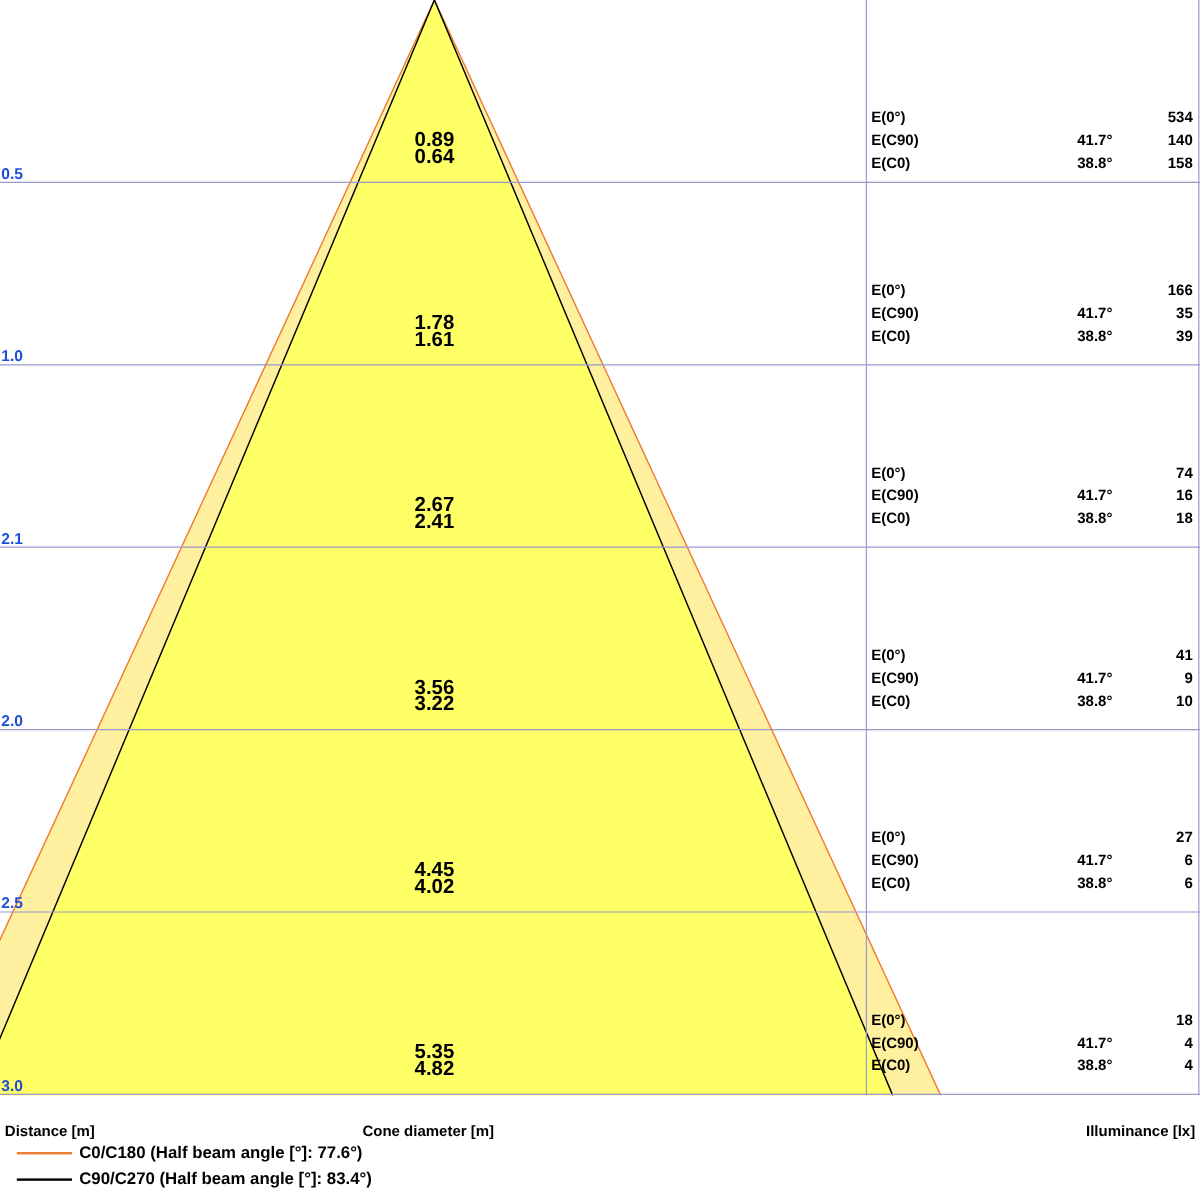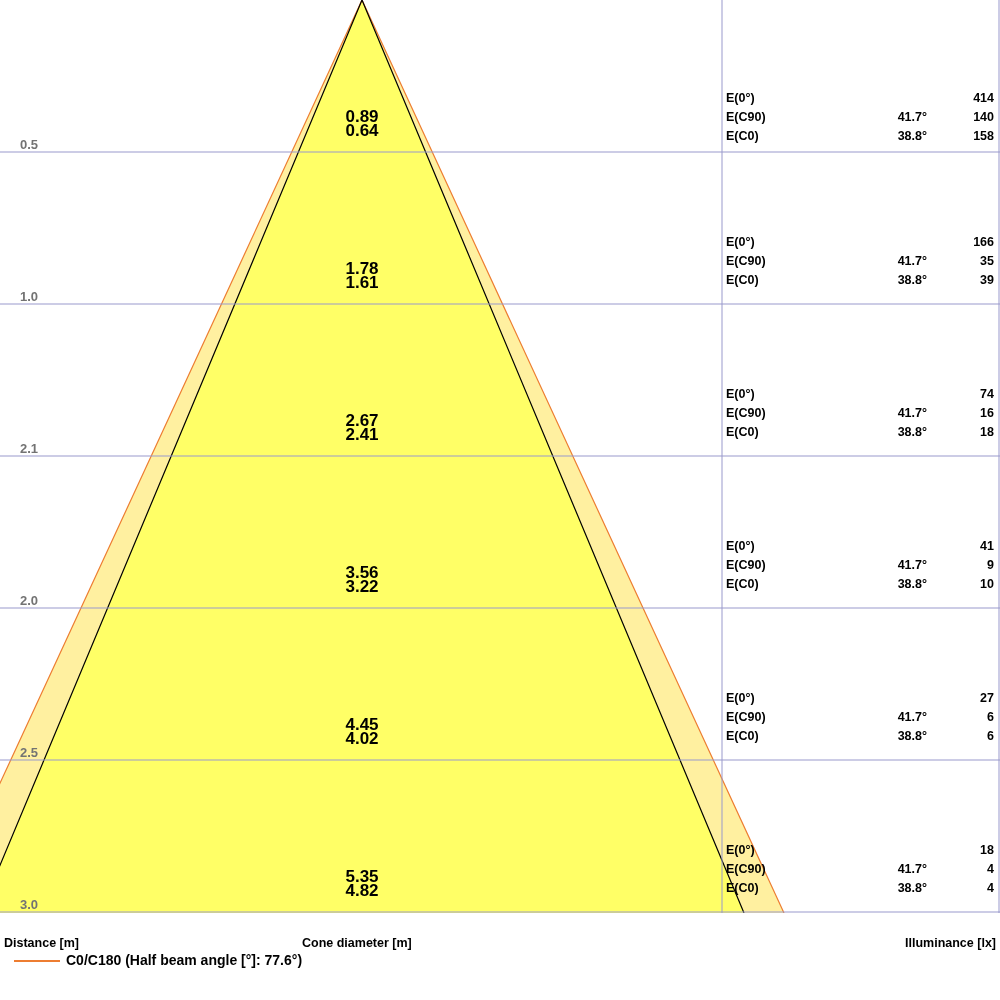--- a/index.html
+++ b/index.html
@@ -36,24 +36,24 @@
   }
   #plot svg {
     position: absolute;
     left: 0;
     top: 0;
   }
 
   
   .dist-label {
     position: absolute;
-    left: 20px;
+    left: 1px;
     font-size: 13px;
     font-weight: bold;
-    color: #737373;
+    color: #1d4ed8;
     transform: translateY(-100%);
     line-height: 14px;
   }
 
   
   .cone-block {
     position: absolute;
     text-align: center;
     font-size: 17px;
     font-weight: bold;
@@ -195,21 +195,21 @@
   </div>
   <div class="cone-block" style="left:302px; top:870px;">
     <div>5.35</div>
     <div>4.82</div>
   </div>
 
   <div class="illum-block" style="top:89px;">
     <div class="illum-row">
       <span class="illum-name">E(0°)</span>
       <span class="illum-angle"></span>
-      <span class="illum-value">414</span>
+      <span class="illum-value">534</span>
     </div>
     <div class="illum-row">
       <span class="illum-name">E(C90)</span>
       <span class="illum-angle">41.7°</span>
       <span class="illum-value">140</span>
     </div>
     <div class="illum-row">
       <span class="illum-name">E(C0)</span>
       <span class="illum-angle">38.8°</span>
       <span class="illum-value">158</span>
@@ -310,15 +310,19 @@
     <div id="cap-distance">Distance [m]</div>
     <div id="cap-cone">Cone diameter [m]</div>
     <div id="cap-illum">Illuminance [lx]</div>
   </div>
 
   <div id="legend">
     <div class="legend-row">
       <div class="legend-swatch" style="border-top-color:#ED7D31;"></div>
       <div class="legend-text">C0/C180 (Half beam angle [°]: 77.6°)</div>
     </div>
+    <div class="legend-row">
+      <div class="legend-swatch" style="border-top-color:#000000;"></div>
+      <div class="legend-text">C90/C270 (Half beam angle [°]: 83.4°)</div>
+    </div>
   </div>
 
 </div>
 
 </body></html>

